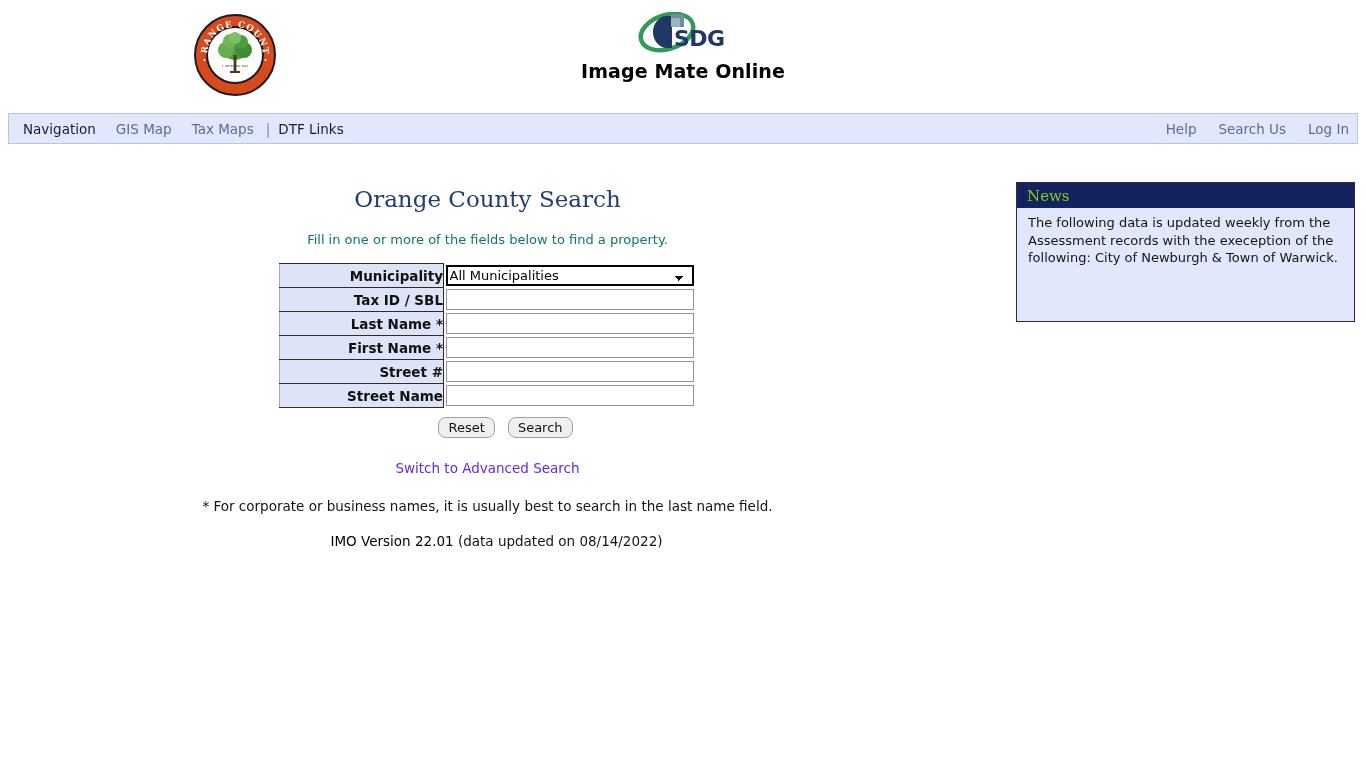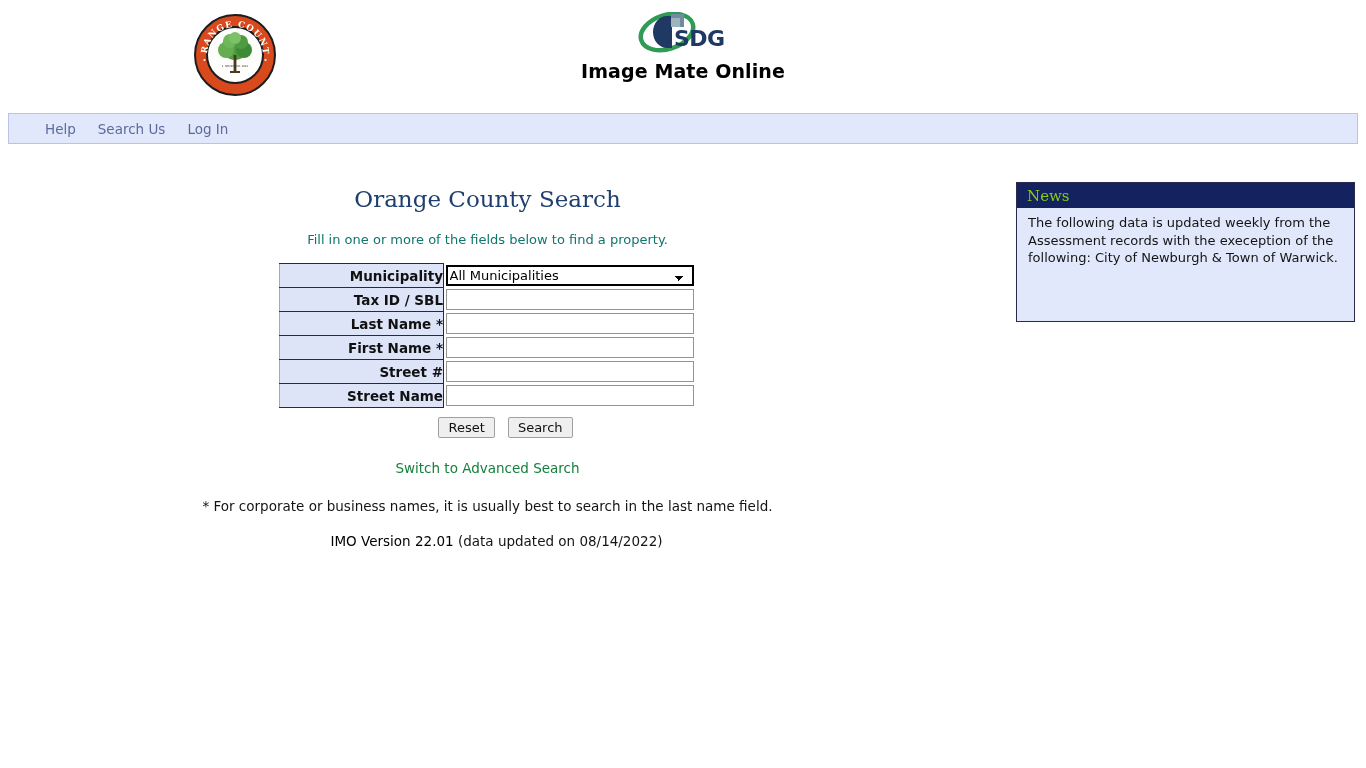--- a/index.html
+++ b/index.html
@@ -188,32 +188,32 @@
   .btn-row {
     margin-top: 9px;
     text-align: center;
     padding-left: 36px;
   }
   .btn {
     font-size: 13px;
     font-family: "DejaVu Sans", "Liberation Sans", sans-serif;
     background: #efefef;
     border: 1px solid #a0a0a0;
-    border-radius: 2px;
+    border-radius: 8px;
     padding: 2px 9px;
     margin: 0 4px;
     color: #111;
     cursor: pointer;
   }
 
   .adv-link {
     display: inline-block;
     margin-top: 22px;
     font-size: 13.5px;
-    color: #15803d;
+    color: #6d28d9;
     text-decoration: none;
     cursor: pointer;
   }
 
   .note {
     margin-top: 21px;
     font-size: 13.5px;
     color: #141414;
   }
 
@@ -299,20 +299,27 @@
       <path d="M16 20 a14 16 0 0 1 14 -16 h5 v32 h-5 a14 16 0 0 1 -14 -16 z" fill="#1f3864"></path>
       <rect x="34" y="2" width="13" height="13" fill="#6f8ca0"></rect>
       <rect x="34" y="6" width="9" height="9" fill="#9db4bf"></rect>
       <text x="37" y="34" font-family="DejaVu Sans, Liberation Sans, sans-serif" font-size="22" font-weight="bold" fill="#1f3864" letter-spacing="-0.5">SDG</text>
     </svg>
     <div class="brand-title">Image Mate Online</div>
   </div>
 </div>
 
 <div class="navbar">
+  <div class="nav-left">
+    <a class="nav-strong" href="#">Navigation</a>
+    <a class="nav-link" href="#">GIS Map</a>
+    <a class="nav-link" href="#">Tax Maps</a>
+    <span class="nav-sep">|</span>
+    <a class="nav-strong" href="#">DTF Links</a>
+  </div>
   <div class="nav-right">
     <a class="nav-link" href="#">Help</a>
     <a class="nav-link" href="#">Search Us</a>
     <a class="nav-link" href="#">Log In</a>
   </div>
 </div>
 
 <div class="content">
 
   <div class="search-panel">

